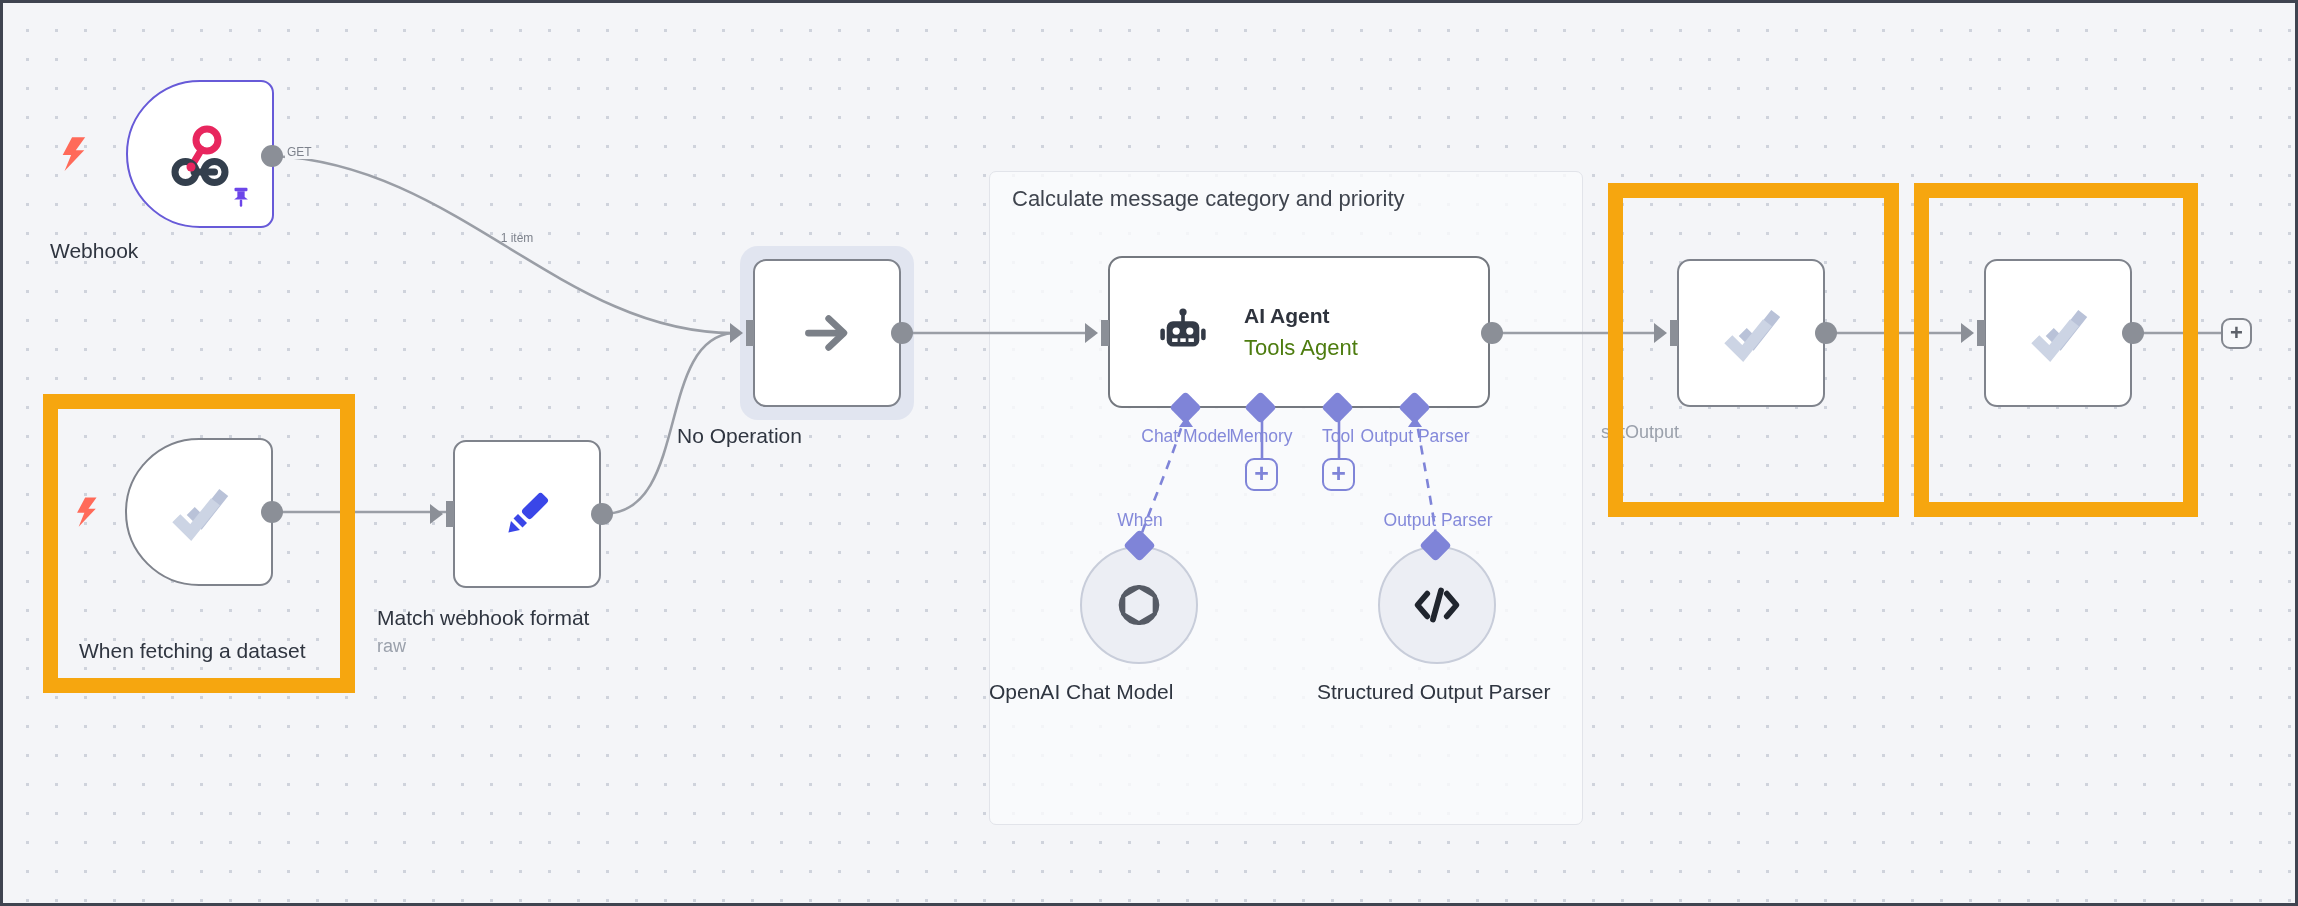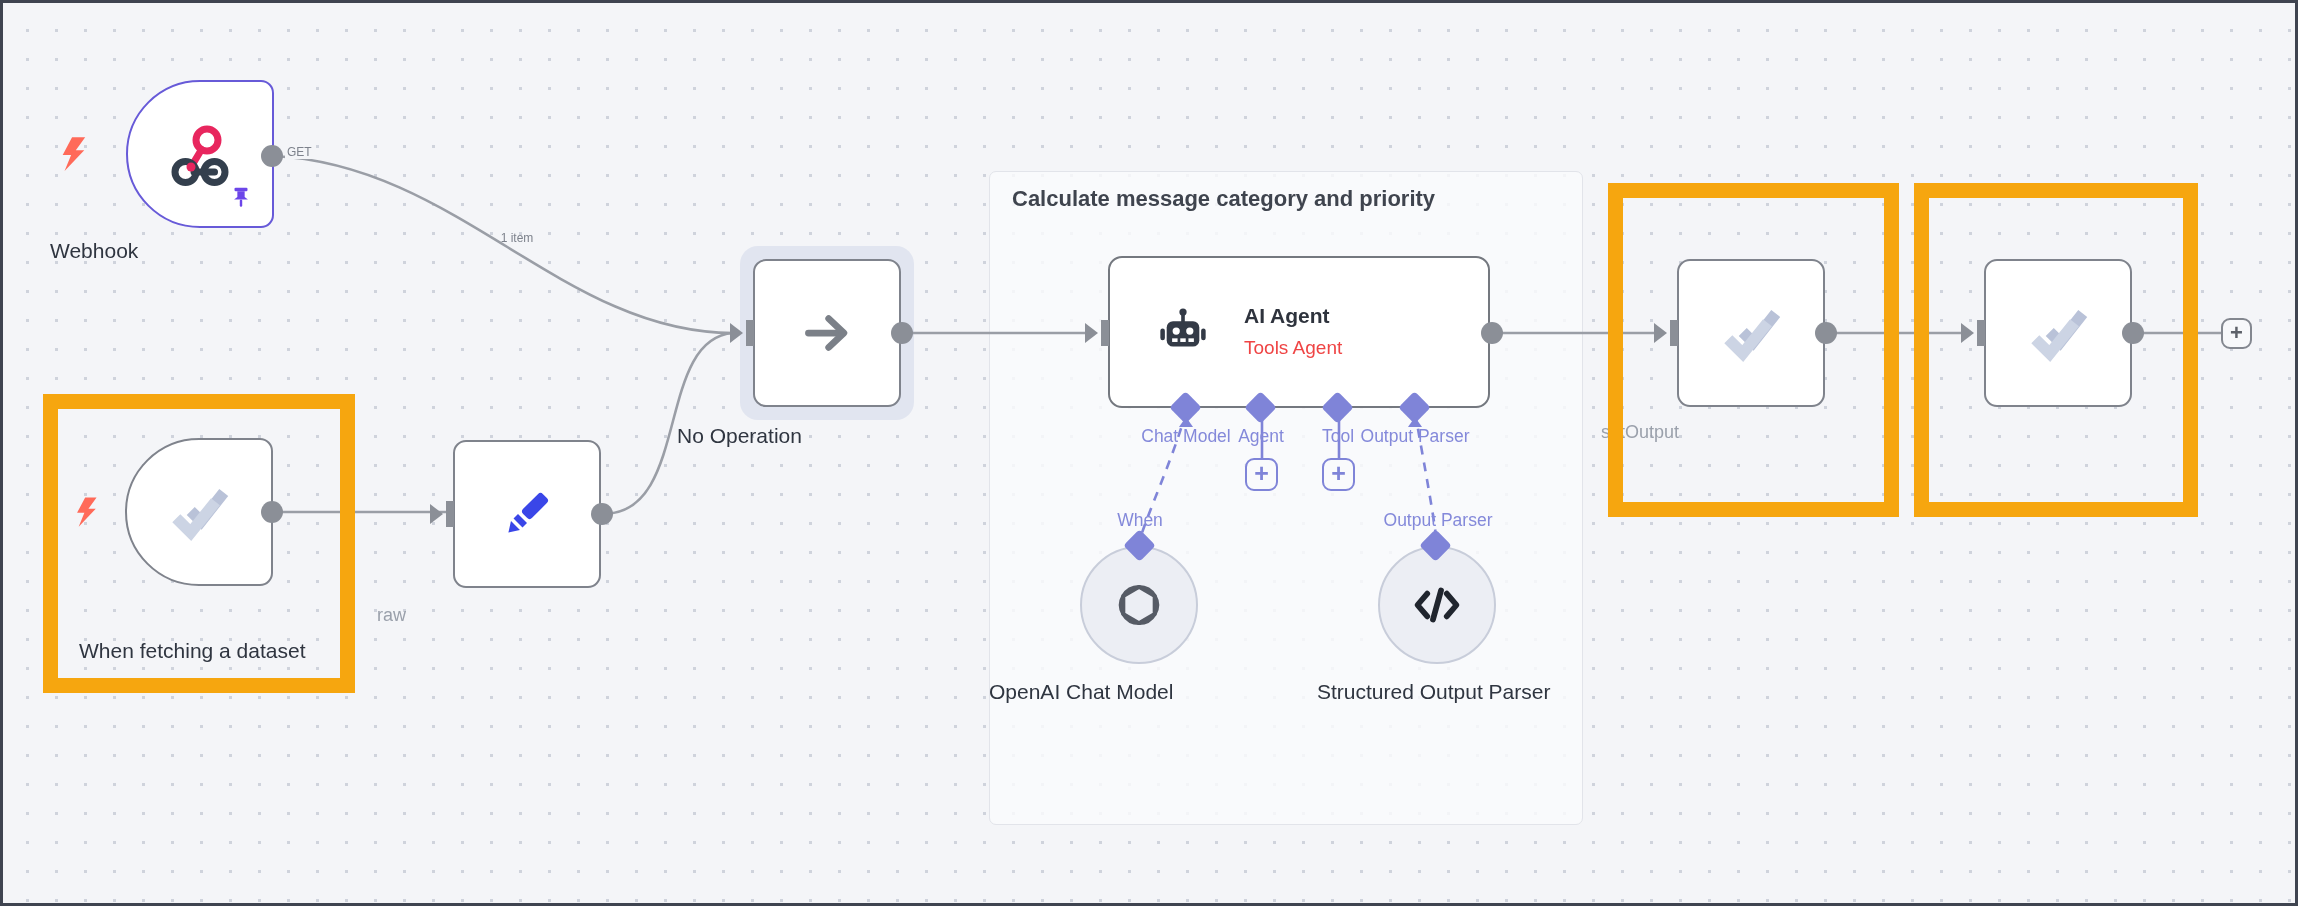--- a/index.html
+++ b/index.html
@@ -10,42 +10,42 @@
     background-size:29px 29px;background-position:10px 13px;
   }
   
   .node{position:absolute;width:148px;height:148px;background:#fff;border:2.5px solid #7f838c;
         border-radius:13px;z-index:10;box-sizing:border-box;display:flex;align-items:center;justify-content:center;}
   .node.trigger{border-radius:74px 13px 13px 74px;}
   .node.webhook{border-color:#675AD8;}
   .halo{position:absolute;background:#e1e5f0;border-radius:18px;z-index:4;}
   .group-box{position:absolute;left:986px;top:168px;width:594px;height:654px;background:rgba(250,251,253,.82);
              border:1.5px solid #e2e4ea;border-radius:7px;z-index:1;box-sizing:border-box;}
-  .group-title{position:absolute;left:22px;top:14px;font-size:22px;font-weight:700;color:#3f444e;white-space:nowrap;}
+  .group-title{position:absolute;left:22px;top:14px;font-size:22px;font-weight:400;color:#3f444e;white-space:nowrap;}
   .node-label{position:absolute;text-align:left;z-index:12;color:#2f3540;}
   .node-label .t{font-size:21px;font-weight:500;line-height:31px;}
   .node-label .s{font-size:18px;font-weight:400;line-height:27px;color:#9aa0ab;}
   .port-label{position:absolute;text-align:center;font-size:17.5px;color:#8489da;z-index:12;white-space:nowrap;}
   .edge-label{position:absolute;font-size:12px;color:#7d828c;z-index:6;background:#f4f5f8;padding:0 2px;white-space:nowrap;}
   .out-dot{position:absolute;width:22px;height:22px;border-radius:50%;background:#8b8f97;z-index:11;}
   .in-conn{position:absolute;width:24px;height:30px;z-index:11;}
   .diamond{position:absolute;width:23px;height:23px;background:#7f84d8;border-radius:4px;transform:rotate(45deg);z-index:11;}
   .tri-up{position:absolute;width:0;height:0;border-left:7px solid transparent;border-right:7px solid transparent;
           border-bottom:10px solid #7f84d8;z-index:11;}
   .plus-box{position:absolute;width:33px;height:33px;box-sizing:border-box;border:2.5px solid #7f84d8;border-radius:9px;
             color:#7f84d8;font-size:25px;font-weight:700;display:flex;align-items:center;justify-content:center;
             background:#f9fafc;z-index:11;line-height:1;padding-bottom:2px;}
   .plus-box.gray{width:31px;height:31px;border-color:#83878f;color:#5d6169;background:#f7f8fa;font-size:22px;}
   .circle-node{position:absolute;width:118px;height:118px;border-radius:50%;background:#eceef4;border:2px solid #c8cdda;
                z-index:10;box-sizing:border-box;display:flex;align-items:center;justify-content:center;}
   .hl{position:absolute;border:15px solid #F6A60F;z-index:40;box-sizing:border-box;}
   .agent-node{position:absolute;left:1105px;top:253px;width:382px;height:152px;background:#fff;border:2.5px solid #74787f;
               border-radius:14px;z-index:10;box-sizing:border-box;display:flex;align-items:center;gap:32px;padding-left:44px;}
   .agent-text .t{font-size:21px;font-weight:600;color:#2e333d;line-height:26px;}
-  .agent-text .s{font-size:19px;color:#ef4444;line-height:26px;margin-top:6px;}
+  .agent-text .s{font-size:22px;color:#4d7c0f;line-height:26px;margin-top:6px;}
   svg{display:block;}
   .edges{position:absolute;left:0;top:0;z-index:5;}
   .bolt{position:absolute;z-index:12;}
   .pin{position:absolute;z-index:12;}
 </style>
 </head>
 <body>
 
 <div id="screen">
 
@@ -128,20 +128,21 @@
         <g transform="rotate(45 32 32)" fill="#3A46E8">
           <rect x="25" y="4" width="14" height="31" rx="4"></rect>
           <rect x="25" y="39" width="14" height="7"></rect>
           <polygon points="25,50 39,50 32,61"></polygon>
         </g>
       </svg>
     </span>
   </div>
   <div class="out-dot" style="left:588px;top:500px"></div>
   <div class="node-label" style="left:374px;top:599px;width:300px">
+    <div class="t">Match webhook format</div>
     <div class="s">raw</div>
   </div>
 
   <div class="halo" style="left:737px;top:243px;width:174px;height:174px"></div>
   <div class="in-conn" style="left:727px;top:315px">
     <svg width="24" height="30" viewBox="0 0 24 30">
         <polygon points="0,5 13,15 0,25" fill="#8b8f97"></polygon>
         <rect x="16" y="2" width="8" height="26" fill="#8b8f97"></rect>
       </svg>
   </div>
@@ -190,21 +191,21 @@
   </div>
   <div class="out-dot" style="left:1478px;top:319px"></div>
 
   <div class="diamond" style="left:1171px;top:393px"></div>
   <div class="diamond" style="left:1246px;top:393px"></div>
   <div class="diamond" style="left:1323px;top:393px"></div>
   <div class="diamond" style="left:1400px;top:393px"></div>
   <div class="tri-up" style="left:1176px;top:414px"></div>
   <div class="tri-up" style="left:1405px;top:414px"></div>
   <div class="port-label" style="left:1103px;top:423px;width:160px">Chat Model</div>
-  <div class="port-label" style="left:1178px;top:423px;width:160px">Agent</div>
+  <div class="port-label" style="left:1178px;top:423px;width:160px">Memory</div>
   <div class="port-label" style="left:1255px;top:423px;width:160px">Tool</div>
   <div class="port-label" style="left:1332px;top:423px;width:160px">Output Parser</div>
 
   <div class="plus-box" style="left:1242px;top:455px">+</div>
   <div class="plus-box" style="left:1319px;top:455px">+</div>
 
   <div class="port-label" style="left:1077px;top:507px;width:120px">When</div>
   <div class="port-label" style="left:1355px;top:507px;width:160px">Output Parser</div>
   <div class="diamond" style="left:1125px;top:531px"></div>
   <div class="diamond" style="left:1421px;top:531px"></div>

